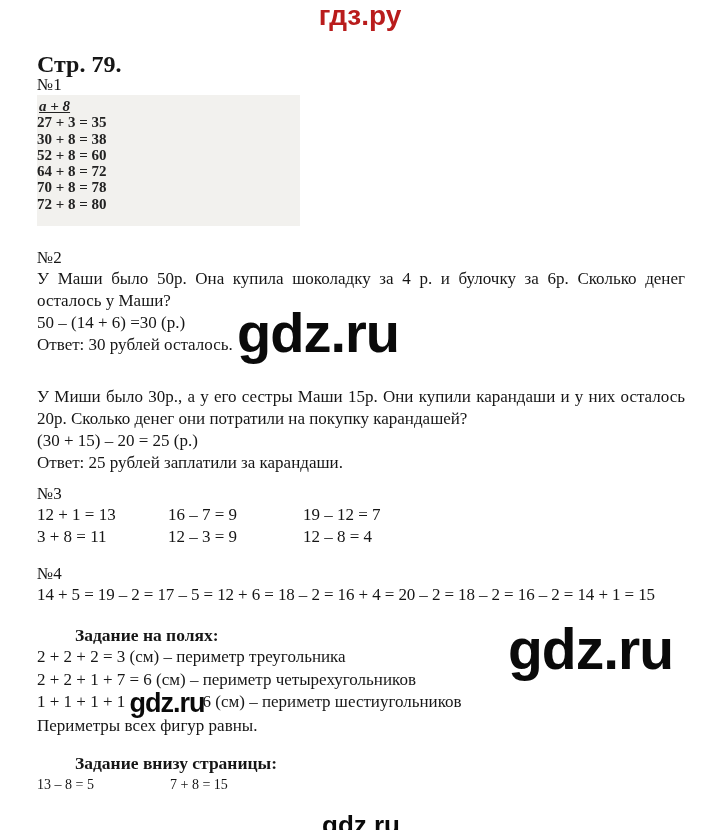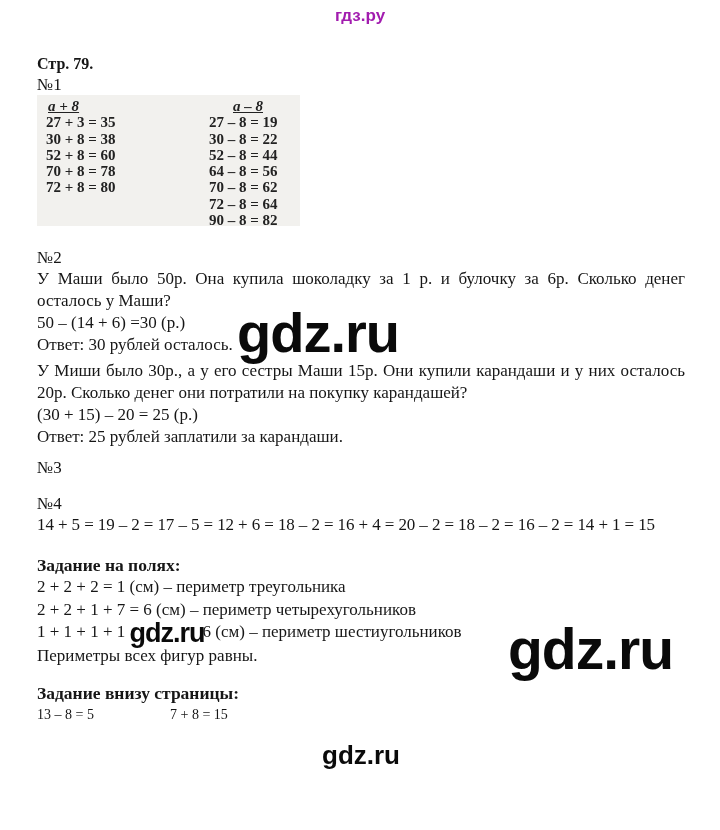--- a/index.html
+++ b/index.html
@@ -9,34 +9,34 @@
     color:#161616;
     font-family:"Liberation Serif", serif;
     position:relative;
     overflow:hidden;
   }
   .logo-top {
     padding-top:3px;
     text-align:center;
     font-family:"Liberation Sans", sans-serif;
     font-weight:bold;
-    font-size:17px;
+    font-size:28px;
     line-height:26px;
-    color:#a21caf;
+    color:#b91c1c;
   }
   .content { padding:0 35px 0 37px; }
-  .heading { margin-top:24px; font-size:16px; line-height:22px; font-weight:bold; }
+  .heading { margin-top:24px; font-size:24px; line-height:22px; font-weight:bold; }
   .task-label { font-size:17px; line-height:20px; }
   
   .scan-table {
     margin-top:0;
     width:263px; height:131px;
     background:#f2f1ee;
     display:flex;
-    padding:3px 0 0 9px;
+    padding:3px 0 0 0;
     font-weight:bold;
     font-size:15px;
     color:#222;
     overflow:hidden;
   }
   .scan-col { line-height:16.3px; }
   .scan-col.left  { width:163px; }
   .scan-col.right { width:90px; }
   .scan-header { font-style:italic; text-decoration:underline; }
   .scan-col.left  .scan-header { padding-left:2px; }
@@ -51,26 +51,26 @@
   .wm-big {
     position:absolute;
     font-family:"Liberation Sans", sans-serif;
     font-weight:bold;
     color:#0a0a0a;
     letter-spacing:-1px;
     white-space:nowrap;
   }
   .wm-answer1 { left:200px; top:-29px; font-size:56px; line-height:56px; }
   .wm-side { left:508px; top:621px; font-size:57px; line-height:57px; position:absolute; }
-  .para2 { margin-top:4px; }
+  .para2 { margin-top:30px; }
   .t3-label { margin-top:10px; }
   .grid3 { display:grid; grid-template-columns:131px 135px auto; font-size:17px; line-height:22px; }
   .t4-label { margin-top:16px; }
   .chain { font-size:17px; line-height:22px; white-space:nowrap; letter-spacing:-0.1px; }
-  .section-title { margin-top:18px; font-size:17.5px; line-height:22px; font-weight:bold; }
+  .section-title { margin-top:18px; font-size:17.5px; line-height:22px; font-weight:bold;margin-left:38px; }
   .margin-line { font-size:17px; line-height:22.5px; }
   .wm-inline {
     font-family:"Liberation Sans", sans-serif;
     font-weight:bold;
     font-size:27px;
     letter-spacing:-1px;
     color:#0a0a0a;
     vertical-align:-5px;
     margin-right:-2px;
   }
@@ -97,54 +97,53 @@
 
     <div class="heading">Стр. 79.</div>
 
     <div class="task-label">№1</div>
     <div class="scan-table">
       <div class="scan-col left">
         <div class="scan-header">a + 8</div>
         <div>27 + 3 = 35</div>
         <div>30 + 8 = 38</div>
         <div>52 + 8 = 60</div>
+        <div>64 + 8 = 72</div>
         <div>70 + 8 = 78</div>
         <div>72 + 8 = 80</div>
-      </div>
-      <div class="scan-col right">
-        <div class="scan-header">a – 8</div>
-        <div>27 – 8 = 19</div>
-        <div>30 – 8 = 22</div>
-        <div>52 – 8 = 44</div>
-        <div>64 – 8 = 56</div>
-        <div>70 – 8 = 62</div>
-        <div>72 – 8 = 64</div>
-        <div>90 – 8 = 82</div>
       </div>
     </div>
 
     <div class="task-label t2-label">№2</div>
-    <div class="para">У Маши было 50р. Она купила шоколадку за 1 р. и булочку за 6р. Сколько денег осталось у Маши?</div>
+    <div class="para">У Маши было 50р. Она купила шоколадку за 4 р. и булочку за 6р. Сколько денег осталось у Маши?</div>
     <div class="line">50 – (14 + 6) =30 (р.)</div>
     <div class="line answer-line">
       <span>Ответ: 30 рублей осталось.</span>
       <span class="wm-big wm-answer1">gdz.ru</span>
     </div>
 
     <div class="para para2">У Миши было 30р., а у его сестры Маши 15р. Они купили карандаши и у них осталось 20р. Сколько денег они потратили на покупку карандашей?</div>
     <div class="line">(30 + 15) – 20 = 25 (р.)</div>
     <div class="line">Ответ: 25 рублей заплатили за карандаши.</div>
 
     <div class="task-label t3-label">№3</div>
+    <div class="grid3">
+      <div>12 + 1 = 13</div>
+      <div>16 – 7 = 9</div>
+      <div>19 – 12 = 7</div>
+      <div>3 + 8 = 11</div>
+      <div>12 – 3 = 9</div>
+      <div>12 – 8 = 4</div>
+    </div>
 
     <div class="task-label t4-label">№4</div>
     <div class="chain">14 + 5 = 19 – 2 = 17 – 5 = 12 + 6 = 18 – 2 = 16 + 4 = 20 – 2 = 18 – 2 = 16 – 2 = 14 + 1 = 15</div>
 
     <div class="section-title">Задание на полях:</div>
-    <div class="margin-line">2 + 2 + 2 = 1 (см) – периметр треугольника</div>
+    <div class="margin-line">2 + 2 + 2 = 3 (см) – периметр треугольника</div>
     <div class="margin-line">2 + 2 + 1 + 7 = 6 (см) – периметр четырехугольников</div>
     <div class="margin-line">
       <span>1 + 1 + 1 + 1 </span><span class="wm-inline">gdz.ru</span><span>6 (см) – периметр шестиугольников</span>
     </div>
     <div class="margin-line">Периметры всех фигур равны.</div>
 
     <div class="section-title bottom-title">Задание внизу страницы:</div>
     <div class="grid2">
       <div>13 – 8 = 5</div>
       <div>7 + 8 = 15</div>

